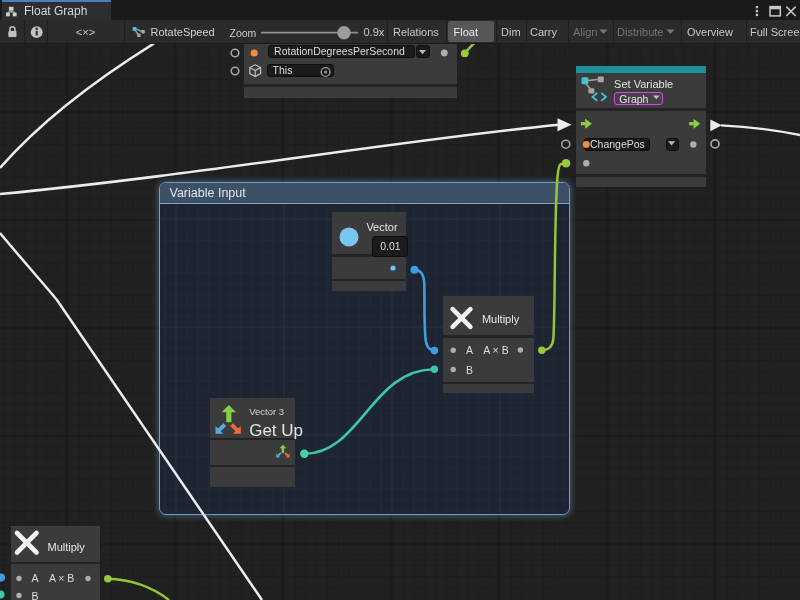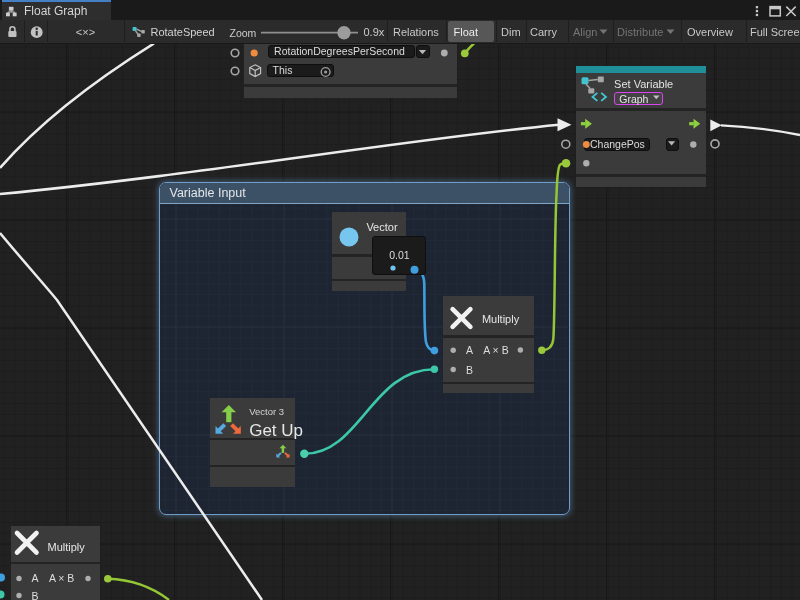--- a/index.html
+++ b/index.html
@@ -97,21 +97,21 @@
     </div>
   </div>
   <div class="nfield" style="left:584px;top:138.2px;width:59.2px;height:11.2px;z-index:3;">ChangePos</div>
   <div class="nfield" style="left:665.7px;top:138.2px;width:11.6px;height:11.2px;z-index:3;padding:0;"></div>
 
   <div class="node" style="left:332.4px;top:211.6px;width:73.2px;height:79.4px;">
     <div class="sep" style="top:42.8px;height:2.2px;"></div>
     <div class="sep" style="top:67.2px;height:2.6px;"></div>
     <div class="txt" style="right:8px;top:9px;font-size:11px;color:#e6e6e6;">Vector</div>
   </div>
-  <div class="nfield" style="left:372.4px;top:236.4px;width:26px;height:10.4px;z-index:3;padding:13px;text-align:center;">0.01</div>
+  <div class="nfield" style="left:372.4px;top:236.4px;width:26px;height:10.4px;z-index:3;padding:4px;text-align:center;">0.01</div>
 
   <div class="node" style="left:442.7px;top:295.9px;width:90.9px;height:96.7px;">
     <div class="sep" style="top:39.5px;height:2.2px;"></div>
     <div class="sep" style="top:85.7px;height:2.5px;"></div>
     <div class="txt" style="left:39.2px;top:17px;font-size:11px;color:#e6e6e6;">Multiply</div>
     <div class="txt" style="left:23.2px;top:48.5px;font-size:10.5px;">A</div>
     <div class="txt" style="left:40.6px;top:48.5px;font-size:10.5px;">A × B</div>
     <div class="txt" style="left:23.2px;top:67.8px;font-size:10.5px;">B</div>
   </div>
 

